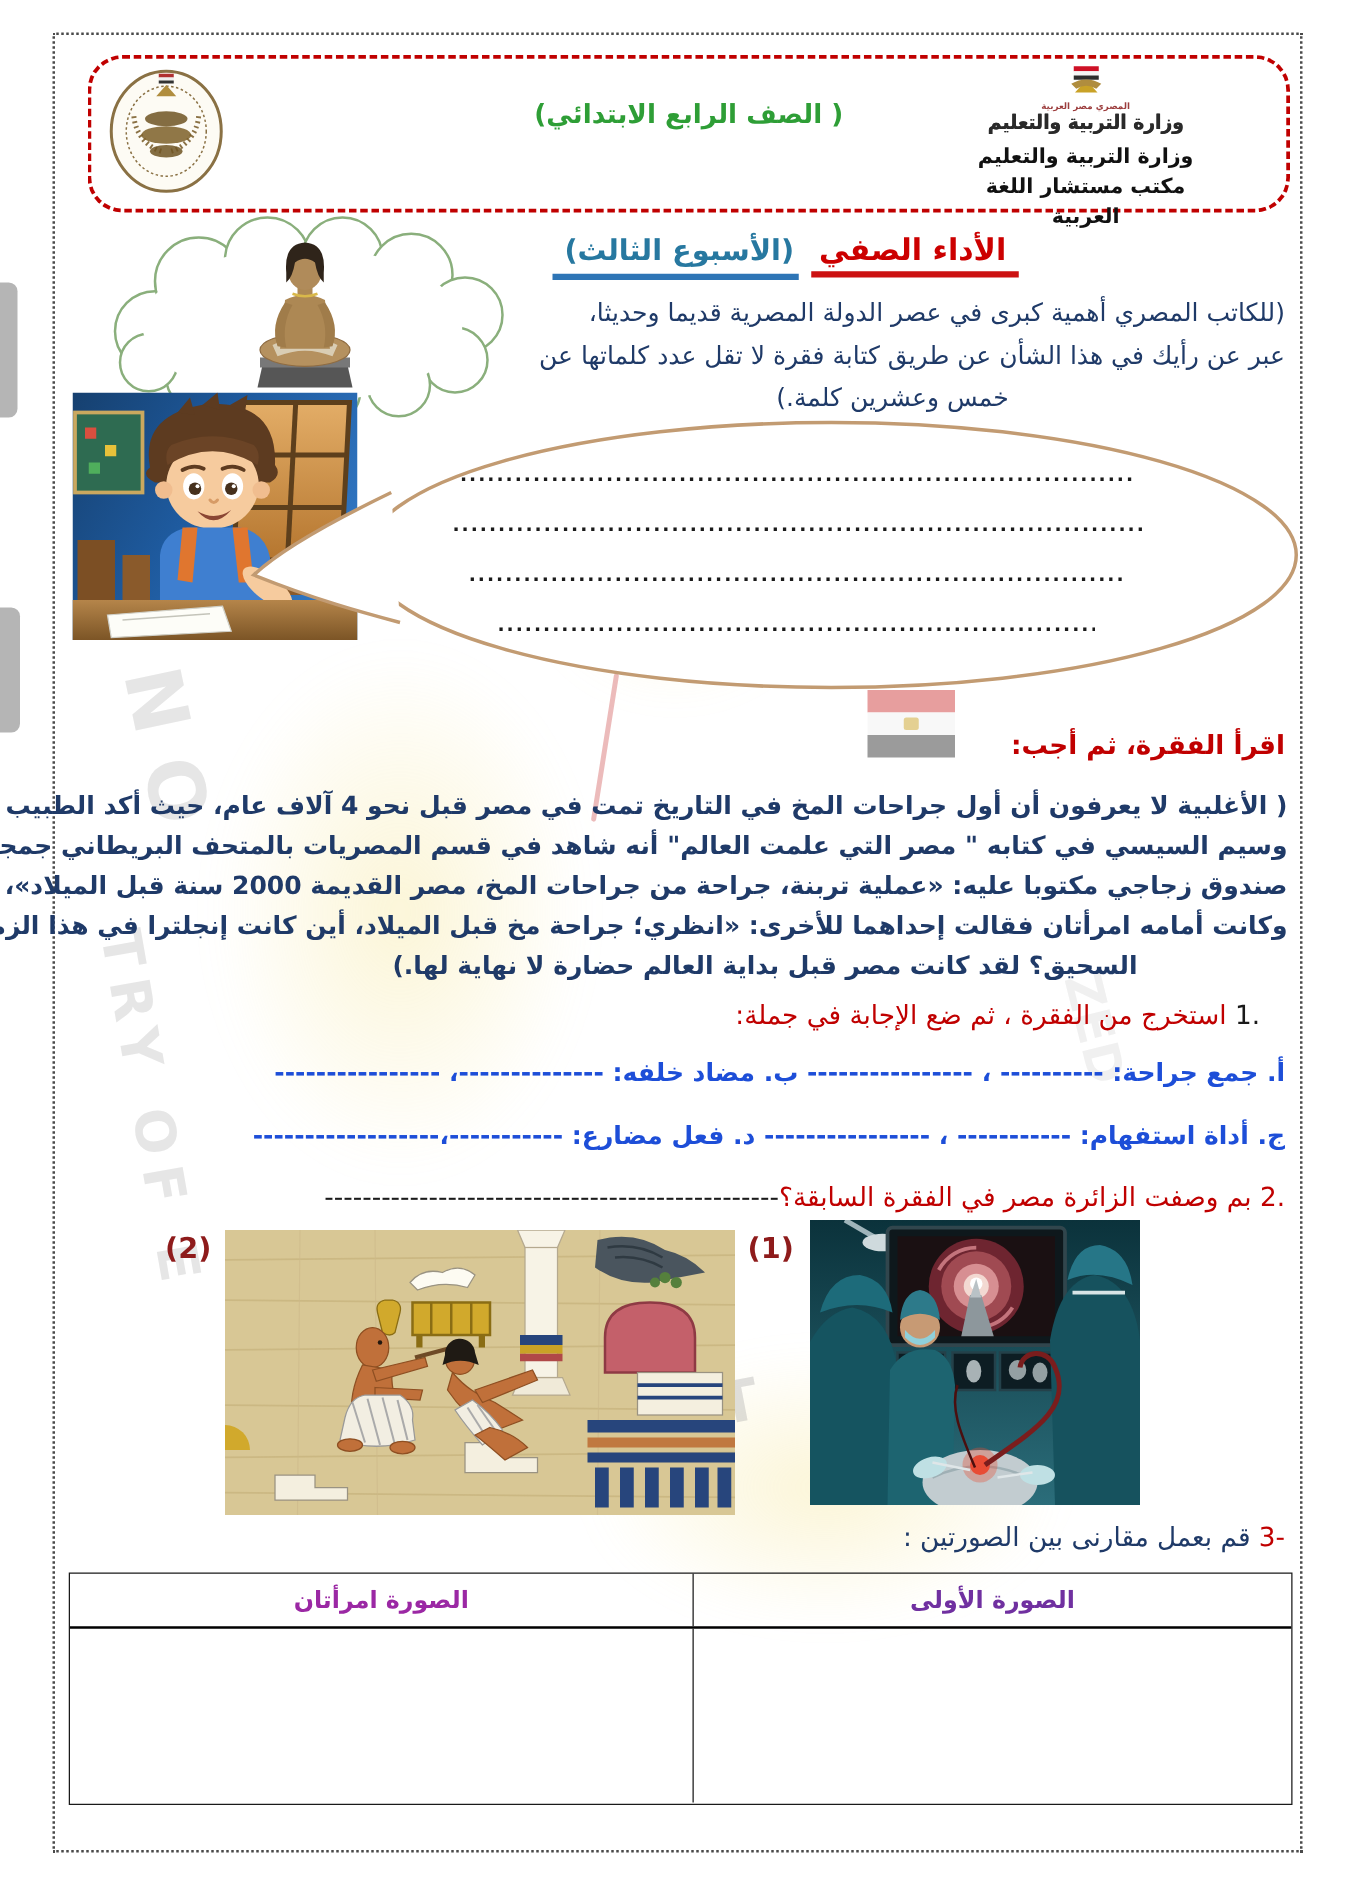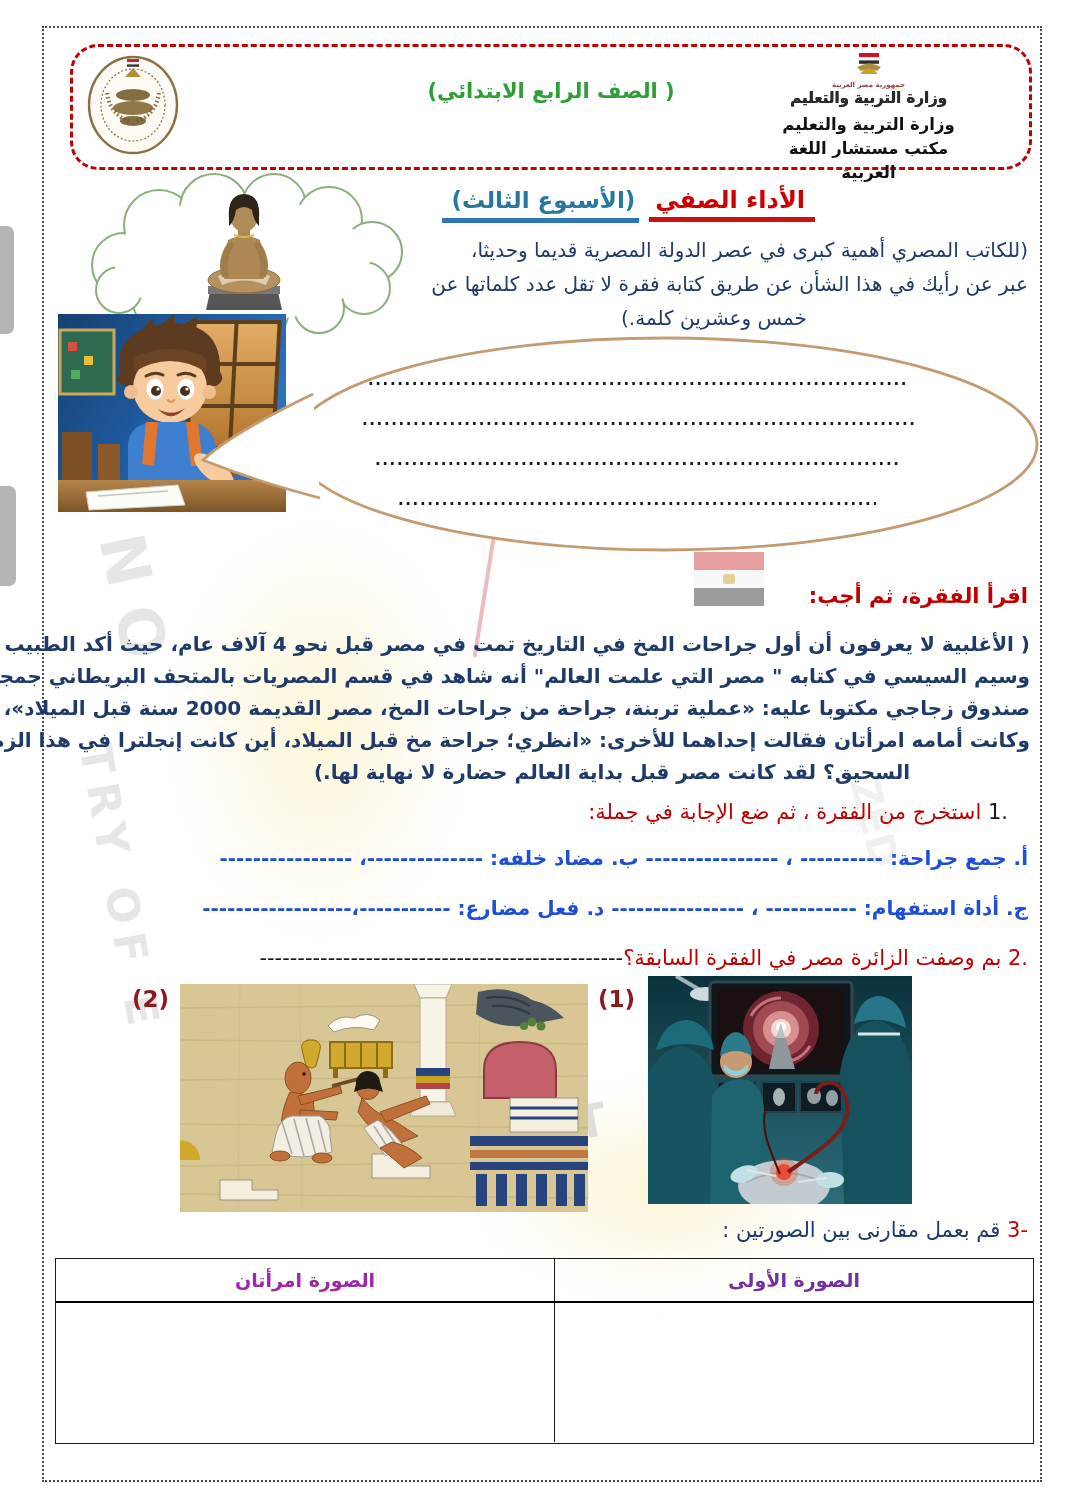--- a/index.html
+++ b/index.html
@@ -95,21 +95,21 @@
     <div class="abs emblem-block">
       <div style="display:inline-block;">
         <svg width="44" height="26" viewBox="0 0 44 26">
           <rect x="12" y="2" width="20" height="4" fill="#ce1126"></rect>
             <rect x="12" y="6" width="20" height="3.4" fill="#f5f5f5"></rect>
             <rect x="12" y="9.4" width="20" height="3.4" fill="#2d2d2d"></rect>
           <path d="M22,13 l-9,10 h18 z" fill="#c9a227"></path>
           <path d="M10,16 q12,-7 24,0 l-4,4 q-8,-5 -16,0 z" fill="#b08d3e"></path>
         </svg>
       </div>
-      <div class="republic rtl">جمهورية مصر العربية</div>
+      <div class="republic rtl">المصري مصر العربية</div>
       <div class="wordmark rtl">وزارة التربية والتعليم</div>
       <div class="min-lines rtl">
         <div>وزارة التربية والتعليم</div>
         <div>مكتب مستشار اللغة العربية</div>
       </div>
     </div>
   </div>
 
   <div class="abs title-row">
     <span class="title-main" style="color:#cc0000;">الأداء الصفي</span>

